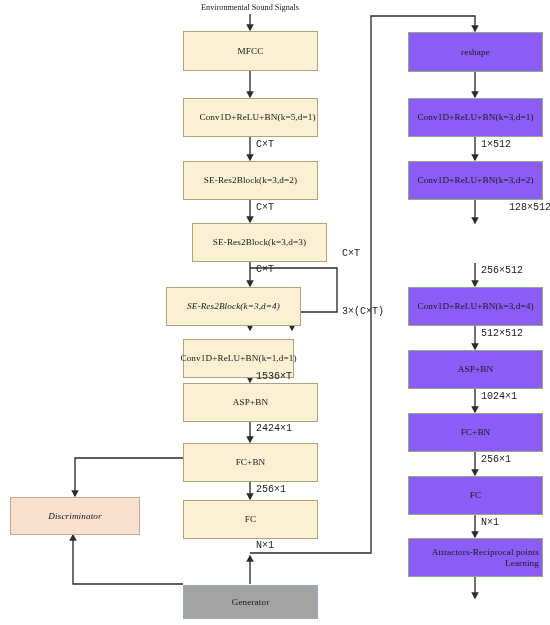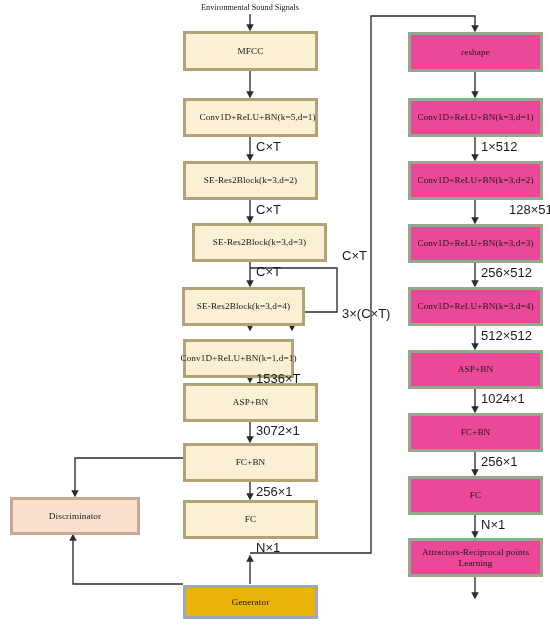--- a/index.html
+++ b/index.html
@@ -6,34 +6,34 @@
   body{
     width:550px;height:625px;position:relative;overflow:hidden;
     font-family:"Liberation Serif","DejaVu Serif",serif;
     color:#1a1a1a;
   }
   #stage{position:absolute;left:0;top:0;width:550px;height:625px;}
   svg.wires{position:absolute;left:0;top:0;width:550px;height:625px;pointer-events:none;}
 
   .node{
     position:absolute;box-sizing:border-box;
-    border:3px solid #22c55e;
+    border:1px solid #22c55e;
     display:flex;align-items:center;justify-content:center;
-    text-align:center;line-height:1.15;
+    text-align:right;line-height:1.15;
     font-size:9.2px;letter-spacing:.1px;
     padding:1px 3px;
   }
   .node.yellow{background:#fbefd4;border-color:#b3a278;}
-  .node.green {background:#ec4899;border-color:#93a98a;}
-  .node.pink  {background:#f9e0cf;border-color:#c9a893;}
-  .node.blue  {background:#eab308;border-color:#9aa8c4;}
+  .node.green {background:#8b5cf6;border-color:#93a98a;}
+  .node.pink  {background:#f9e0cf;border-color:#c9a893;font-style:italic;}
+  .node.blue  {background:#a3a3a3;border-color:#9aa8c4;}
 
   .edge-label{
-    position:absolute;font-size:13px;color:#1a1a1a;white-space:nowrap;
-    font-family:Liberation Sans, sans-serif;
+    position:absolute;font-size:10px;color:#1a1a1a;white-space:nowrap;
+    font-family:Liberation Mono, monospace;
   }
   .caption{
     position:absolute;font-size:8.2px;white-space:nowrap;text-align:center;
   }
 </style>
 </head>
 <body>
 
 <div id="stage">
 
@@ -76,40 +76,39 @@
       <path d="M475,577 L475,598"></path>
     </g>
   </svg>
 
   <div class="caption" style="left:160px;top:3px;width:180px;">Environmental Sound Signals</div>
 
   <div class="node yellow" style="left:183px;top:31px;width:135px;height:40px;">MFCC</div>
   <div class="node yellow" style="left:183px;top:98px;width:135px;height:39px;padding-left:17px;">Conv1D+ReLU+BN(k=5,d=1)</div>
   <div class="node yellow" style="left:183px;top:161px;width:135px;height:39px;">SE-Res2Block(k=3,d=2)</div>
   <div class="node yellow" style="left:192px;top:223px;width:135px;height:39px;">SE-Res2Block(k=3,d=3)</div>
-  <div class="node yellow" style="left:182px;top:287px;width:123px;height:39px;">SE-Res2Block(k=3,d=4)</div>
+  <div class="node yellow" style="left:166px;top:287px;width:135px;height:39px;font-style:italic;">SE-Res2Block(k=3,d=4)</div>
   <div class="node yellow" style="left:183px;top:339px;width:111px;height:39px;">Conv1D+ReLU+BN(k=1,d=1)</div>
   <div class="node yellow" style="left:183px;top:383px;width:135px;height:39px;">ASP+BN</div>
   <div class="node yellow" style="left:183px;top:443px;width:135px;height:39px;">FC+BN</div>
   <div class="node yellow" style="left:183px;top:500px;width:135px;height:39px;">FC</div>
 
   <div class="edge-label" style="left:256px;top:139px;">C×T</div>
   <div class="edge-label" style="left:256px;top:202px;">C×T</div>
   <div class="edge-label" style="left:256px;top:264px;">C×T</div>
   <div class="edge-label" style="left:342px;top:248px;">C×T</div>
   <div class="edge-label" style="left:342px;top:306px;">3×(C×T)</div>
   <div class="edge-label" style="left:256px;top:371px;">1536×T</div>
-  <div class="edge-label" style="left:256px;top:423px;">3072×1</div>
+  <div class="edge-label" style="left:256px;top:423px;">2424×1</div>
   <div class="edge-label" style="left:256px;top:484px;">256×1</div>
   <div class="edge-label" style="left:256px;top:540px;">N×1</div>
 
   <div class="node green" style="left:408px;top:32px;width:135px;height:40px;">reshape</div>
   <div class="node green" style="left:408px;top:98px;width:135px;height:39px;">Conv1D+ReLU+BN(k=3,d=1)</div>
   <div class="node green" style="left:408px;top:161px;width:135px;height:39px;">Conv1D+ReLU+BN(k=3,d=2)</div>
-  <div class="node green" style="left:408px;top:224px;width:135px;height:39px;">Conv1D+ReLU+BN(k=3,d=3)</div>
   <div class="node green" style="left:408px;top:287px;width:135px;height:39px;">Conv1D+ReLU+BN(k=3,d=4)</div>
   <div class="node green" style="left:408px;top:350px;width:135px;height:39px;">ASP+BN</div>
   <div class="node green" style="left:408px;top:413px;width:135px;height:39px;">FC+BN</div>
   <div class="node green" style="left:408px;top:476px;width:135px;height:39px;">FC</div>
   <div class="node green" style="left:408px;top:538px;width:135px;height:39px;">Attractors-Reciprocal points Learning</div>
 
   <div class="edge-label" style="left:481px;top:139px;">1×512</div>
   <div class="edge-label" style="left:481px;top:202px;margin-left:28px;">128×512</div>
   <div class="edge-label" style="left:481px;top:265px;">256×512</div>
   <div class="edge-label" style="left:481px;top:328px;">512×512</div>

